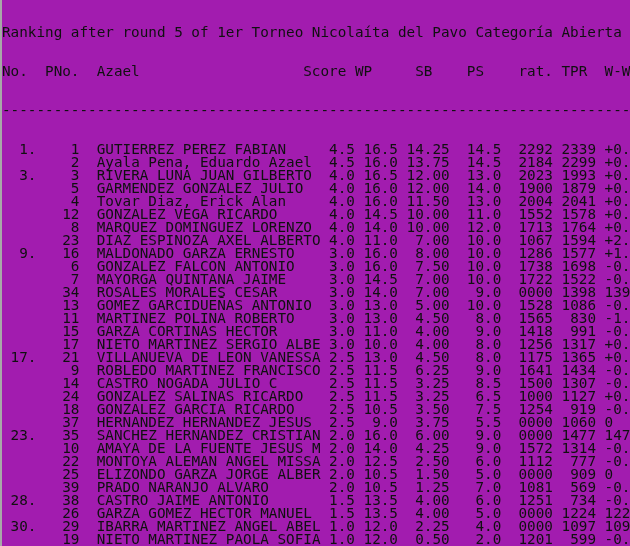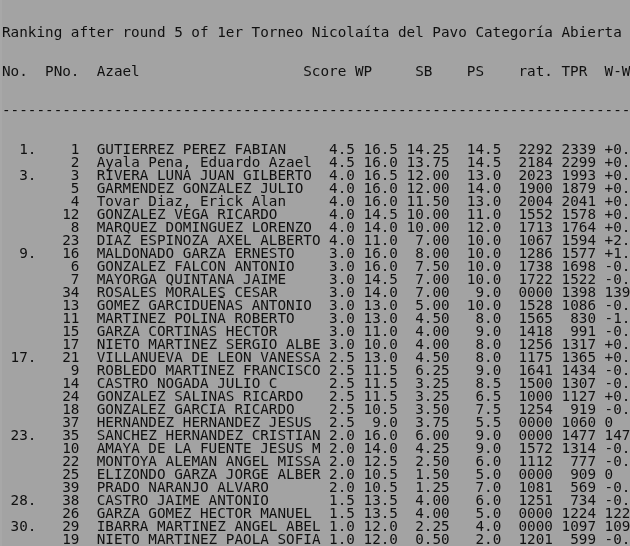--- a/index.html
+++ b/index.html
@@ -1,21 +1,21 @@
 <!DOCTYPE html>
 <html><head>
 <meta charset="utf-8">
 <style>
   html, body { margin: 0; padding: 0; background: #ffffff; }
   .screen {
     position: relative;
     width: 630px;
     height: 546px;
     box-sizing: border-box;
-    background: #a3a3a3;
+    background: #a21caf;
     border-left: 2px solid #a8a8a8;
     overflow: hidden;
     font-family: "DejaVu Sans Mono", "Liberation Mono", monospace;
     font-size: 14.3px;
     line-height: 13px;
     color: #101010;
     white-space: pre;
   }
   .line { height: 13px; }
   .line span { display: inline; }

